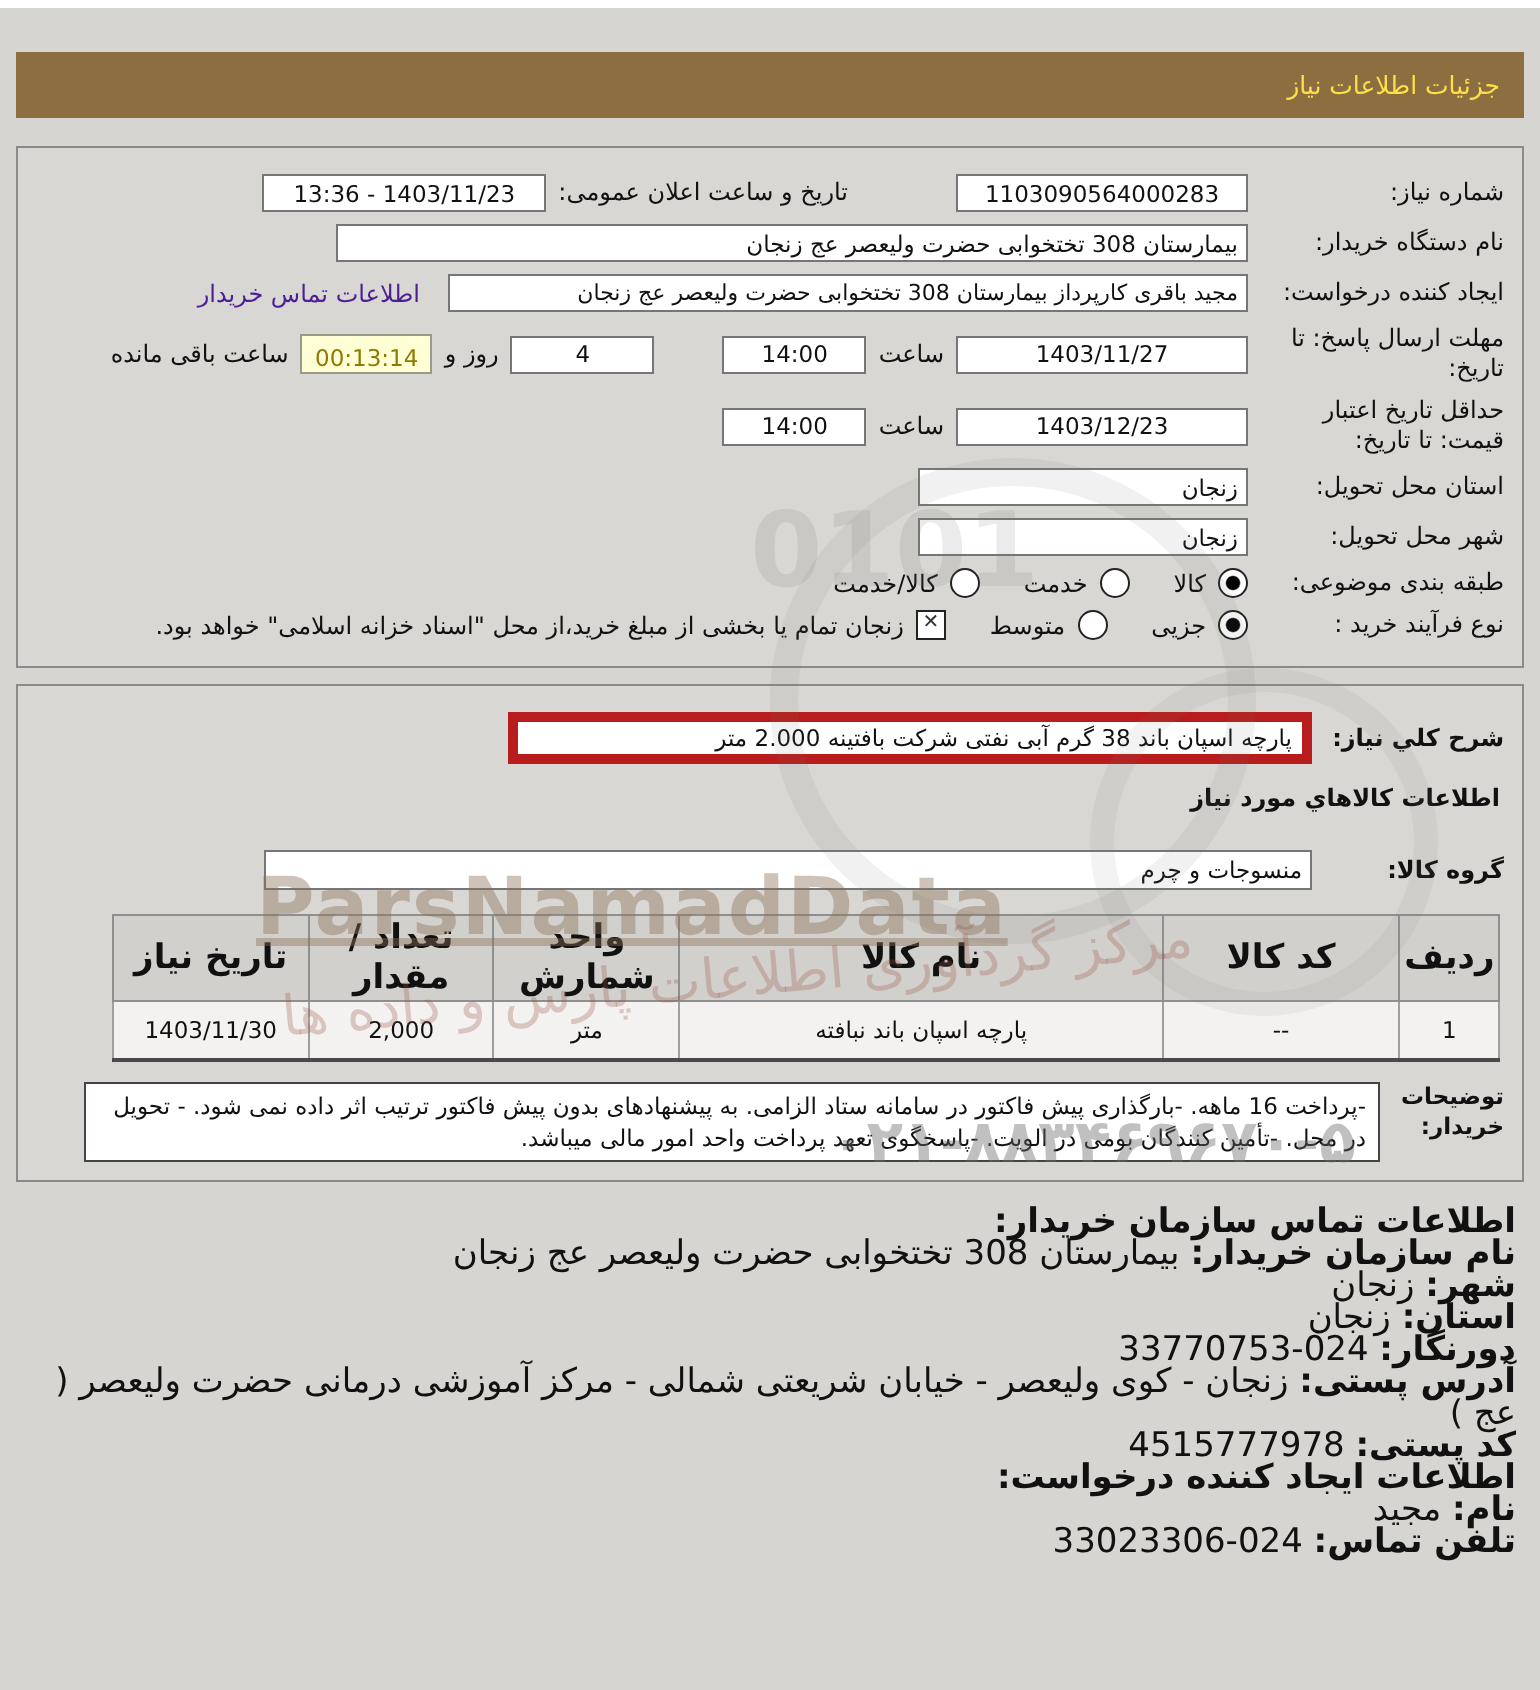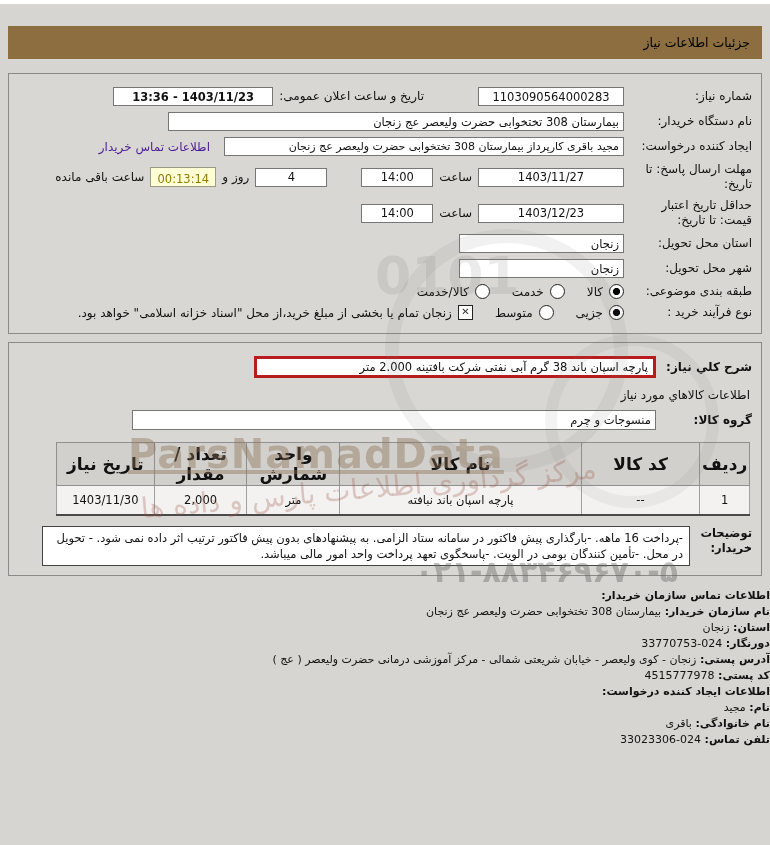--- a/index.html
+++ b/index.html
@@ -2,60 +2,60 @@
 <html lang="fa" dir="rtl"><head>
 <meta charset="utf-8">
 <style>
   html,body{margin:0;padding:0;width:770px;height:845px;overflow:hidden;
     background:#d7d5d1;font-family:"DejaVu Sans",sans-serif;font-size:12px;color:#111;
     direction:rtl;}
   body{border-top:4px solid #fff;box-sizing:border-box;position:relative;}
   .ltr{direction:ltr;unicode-bidi:embed;display:inline-block;}
   
   .titlebar{margin:22px 8px 14px;height:33px;line-height:33px;background:#8c6e40;
-    color:#000000;padding:0 12px;font-size:12.5px;}
+    color:#fde047;padding:0 12px;font-size:12.5px;}
   
   .panel{margin:0 8px 8px;border:1px solid #8a8a8a;background:#d9d7d3;padding:7px 9px;position:relative;}
   .row{display:flex;align-items:center;gap:6px;margin:6px 0;}
   .lbl{width:122px;flex:none;line-height:15px;}
   .lbl.auto{width:auto;}
   .b{font-weight:bold;}
   .inp{background:#fff;border:1px solid #767676;height:19px;box-sizing:border-box;
     display:inline-flex;align-items:center;padding:0 4px;font-size:11.5px;}
   .num{justify-content:center;}
   .txt{justify-content:flex-start;}
-  .w145{width:146px;} .w150{width:160px;font-weight:bold;} .w72{width:72px;} .w165{width:165px;}
+  .w145{width:146px;} .w150{width:142px;} .w72{width:72px;} .w165{width:165px;}
   .w400{width:400px;} .w455{width:456px;}
   .gap50{margin-right:48px;} .gap30{margin-right:28px;}
   .link{color:#4c1d95;cursor:pointer;margin-right:8px;white-space:nowrap;}
   .count{background:#ffffd6;border:1px solid #9a9a88;color:#8f7a00;width:64px;height:18px;
     display:inline-flex;align-items:flex-end;justify-content:center;font-size:11.5px;}
   .radio{width:13px;height:13px;border:1px solid #222;border-radius:50%;background:#fff;
     display:inline-block;flex:none;}
   .radio.sel{background:radial-gradient(circle at 50% 50%,#000 0,#000 3.2px,#fff 3.9px);}
   .chk{width:13px;height:13px;border:1px solid #222;background:#fff;display:inline-flex;
     align-items:center;justify-content:center;font-size:10px;line-height:1;flex:none;}
   .chk::after{content:"✕";margin-top:-1px;color:#333;}
   .optlbl{margin-left:16px;}
   
-  .descbox{background:#fff;border:3px solid #b91c1c;width:402px;min-height:22px;box-sizing:border-box;
+  .descbox{background:#fff;border:5px solid #b91c1c;width:402px;min-height:22px;box-sizing:border-box;
     display:flex;align-items:center;padding:1px 5px;font-size:11.5px;}
-  .heading{font-weight:normal;margin:10px 2px 8px;}
+  .heading{font-weight:bold;margin:10px 2px 19px;}
   .grpfield{background:#fff;border:1px solid #767676;width:524px;height:20px;box-sizing:border-box;
     display:flex;align-items:center;padding:0 4px;font-size:11.5px;}
   table.goods{border-collapse:collapse;width:694px;margin:12px 2px 10px;font-size:11.5px;
     border:1px solid #777;border-bottom:2px solid #4a4a4a;}
   table.goods th{background:#d2d0cc;border:1px solid #8f8f8f;height:26px;font-size:17px;}
   table.goods td{background:#f3f2f0;border:1px solid #9f9f9f;height:26px;text-align:center;}
   .notes{display:flex;gap:6px;margin:6px 0 2px;}
   .noteslbl{width:56px;flex:none;font-weight:bold;line-height:15px;font-size:11.5px;}
   .notesbox{background:#fff;border:1px solid #444;width:648px;box-sizing:border-box;
     padding:3px 6px;font-size:11.5px;line-height:16px;text-align:right;}
   
-  .contact{margin:12px 0 0 10px;font-size:11px;line-height:16px;}
+  .contact{margin:12px 12px 0 10px;font-size:17px;line-height:16px;}
   .contact .cline b{font-weight:bold;}
   
   .wm{position:absolute;pointer-events:none;z-index:9;white-space:nowrap;}
   .wm-circle{border-radius:50%;}
   #wm1{left:385px;top:225px;width:215px;height:215px;border:14px solid rgba(120,120,120,.10);}
   #wm2{left:545px;top:330px;width:150px;height:150px;border:12px solid rgba(120,120,120,.09);}
   #wm3{left:375px;top:242px;font-size:52px;font-weight:bold;color:rgba(110,110,110,.14);direction:ltr;}
   #wm4{left:128px;top:427px;font-size:40px;font-weight:bold;letter-spacing:1px;
        color:rgba(138,112,86,.42);direction:ltr;text-decoration:underline;}
   #wm5{left:140px;top:468px;font-size:28px;color:rgba(152,78,70,.28);transform:rotate(-5deg);}
@@ -201,21 +201,21 @@
 
   <div class="notes">
     <span class="noteslbl">توضيحات خريدار:</span>
     <span class="notesbox">-پرداخت 16 ماهه. -بارگذاری پیش فاکتور در سامانه ستاد الزامی. به پیشنهادهای بدون پیش فاکتور ترتیب اثر داده نمی شود. - تحویل در محل. -تأمین کنندگان بومی در الویت. -پاسخگوی تعهد پرداخت واحد امور مالی میباشد.</span>
   </div>
 </div>
 
 <div class="contact">
   <div class="cline"><b>اطلاعات تماس سازمان خریدار:</b></div>
   <div class="cline"><b>نام سازمان خریدار:</b> <span>بیمارستان 308 تختخوابی حضرت ولیعصر عج زنجان</span></div>
+  <div class="cline"><b>شهر:</b> <span>زنجان</span></div>
   <div class="cline"><b>استان:</b> <span>زنجان</span></div>
   <div class="cline"><b>دورنگار:</b> <span class="ltr">33770753-024</span></div>
   <div class="cline"><b>آدرس پستی:</b> <span>زنجان - کوی ولیعصر - خیابان شریعتی شمالی - مرکز آموزشی درمانی حضرت ولیعصر ( عج )</span></div>
   <div class="cline"><b>کد پستی:</b> <span class="ltr">4515777978</span></div>
   <div class="cline"><b>اطلاعات ایجاد کننده درخواست:</b></div>
   <div class="cline"><b>نام:</b> <span>مجید</span></div>
-  <div class="cline"><b>نام خانوادگی:</b> <span>باقری</span></div>
   <div class="cline"><b>تلفن تماس:</b> <span class="ltr">33023306-024</span></div>
 </div>
 
 </body></html>

